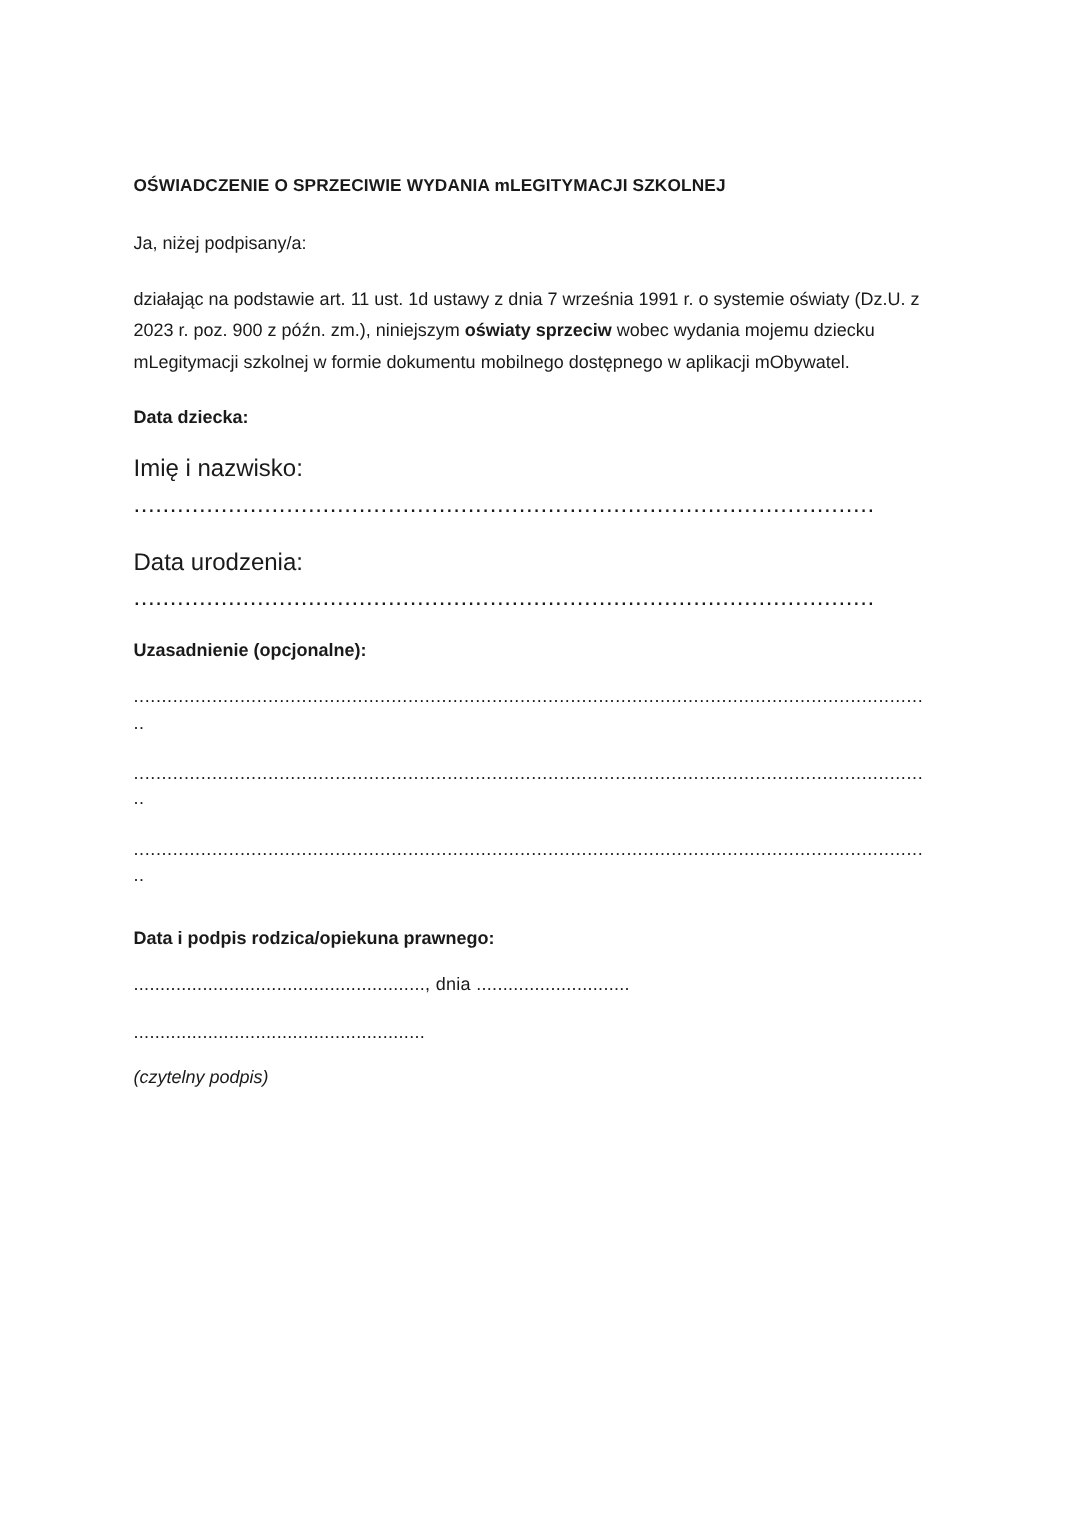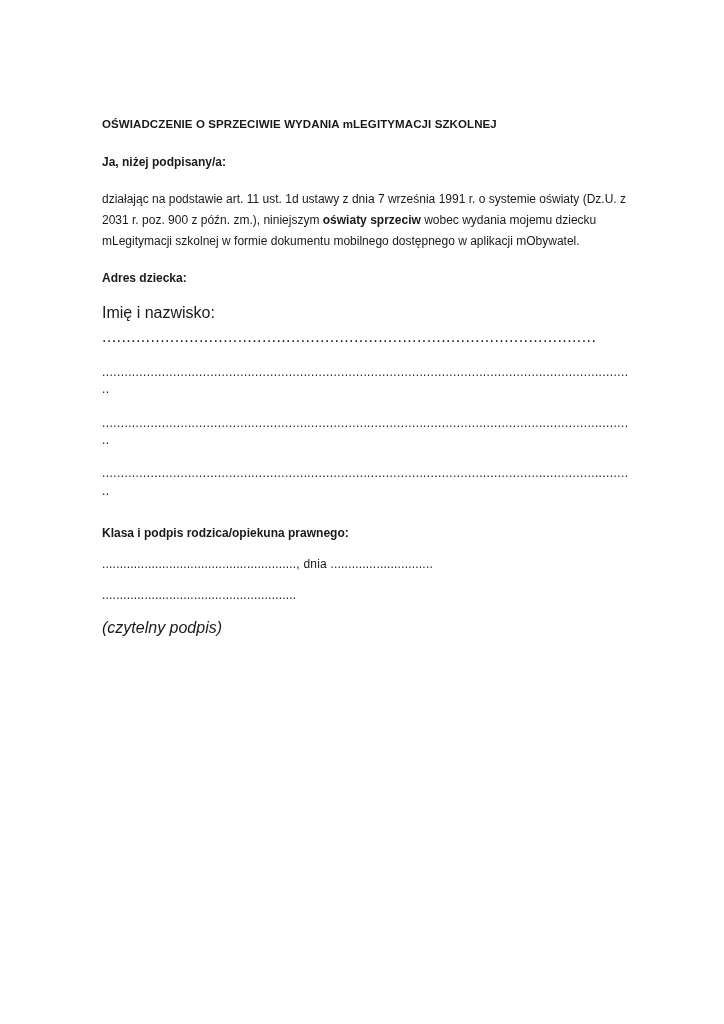--- a/index.html
+++ b/index.html
@@ -16,42 +16,42 @@
   }
   .page {
     position: relative;
     width: 724px;
     height: 1024px;
     background: #ffffff;
     box-sizing: border-box;
   }
   .content {
     position: absolute;
-    left: 102px;
+    left: 89px;
     top: 116px;
     width: 530px;
   }
   .doc-title {
     font-size: 11.5px;
     font-weight: bold;
     letter-spacing: 0.1px;
     line-height: 1.4;
     margin: 0 0 22px 0;
   }
   .line {
     font-size: 12px;
     line-height: 1.45;
     margin: 0 0 18px 0;
     word-break: break-word;
   }
   .bold {
     font-weight: bold;
   }
   .label-bold {
-    font-weight: bold;
+    font-weight: normal;
   }
   .dots {
     font-weight: normal;
     letter-spacing: 0.4px;
   }
   .para {
     font-size: 12px;
     line-height: 1.72;
     margin: 0 0 20px 0;
   }
@@ -73,55 +73,57 @@
     letter-spacing: 0.4px;
     word-break: break-word;
   }
   .sig-line {
     font-size: 12px;
     line-height: 1.45;
     margin: 0 0 14px 0;
     letter-spacing: 0.2px;
   }
   .sig-caption {
-    font-size: 16px;
+    font-size: 12px;
     font-style: italic;
     margin: 10px 0 0 0;
   }
   .spacer-md { height: 10px; }
 </style>
 </head>
 <body>
 
 <div class="page">
   <div class="content">
 
     <h1 class="doc-title">OŚWIADCZENIE O SPRZECIWIE WYDANIA mLEGITYMACJI SZKOLNEJ</h1>
 
     <p class="line label-bold">Ja, niżej podpisany/a:</p>
 
 
 
 
-    <p class="para"><span>działając na podstawie art. 11 ust. 1d ustawy z dnia 7 września 1991 r. o systemie oświaty (Dz.U. z 2031 r. poz. 900 z późn. zm.), niniejszym </span><span class="bold">oświaty sprzeciw</span><span> wobec wydania mojemu dziecku mLegitymacji szkolnej w formie dokumentu mobilnego dostępnego w aplikacji mObywatel.</span></p>
+    <p class="para"><span>działając na podstawie art. 11 ust. 1d ustawy z dnia 7 września 1991 r. o systemie oświaty (Dz.U. z 2023 r. poz. 900 z późn. zm.), niniejszym </span><span class="bold">oświaty sprzeciw</span><span> wobec wydania mojemu dziecku mLegitymacji szkolnej w formie dokumentu mobilnego dostępnego w aplikacji mObywatel.</span></p>
 
-    <p class="section-head">Adres dziecka:</p>
+    <p class="section-head">Data dziecka:</p>
 
     <p class="field-row"><span>Imię i nazwisko:</span><span class="dots"> ......................................................................................................</span></p>
 
+    <p class="field-row"><span>Data urodzenia:</span><span class="dots"> ......................................................................................................</span></p>
 
 
+    <p class="section-head">Uzasadnienie (opcjonalne):</p>
 
     <p class="blank-line">...............................................................................................................................................</p>
     <p class="blank-line">...............................................................................................................................................</p>
     <p class="blank-line">...............................................................................................................................................</p>
 
     <div class="spacer-md"></div>
 
-    <p class="section-head">Klasa i podpis rodzica/opiekuna prawnego:</p>
+    <p class="section-head">Data i podpis rodzica/opiekuna prawnego:</p>
 
     <p class="sig-line">......................................................., dnia .............................</p>
     <p class="sig-line">.......................................................</p>
 
     <p class="sig-caption">(czytelny podpis)</p>
 
   </div>
 </div>
 
 </body></html>

